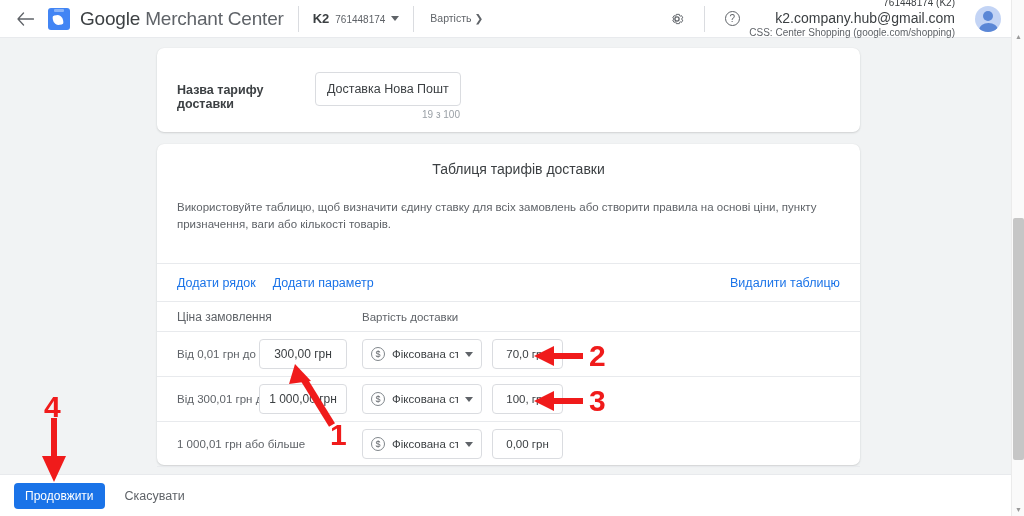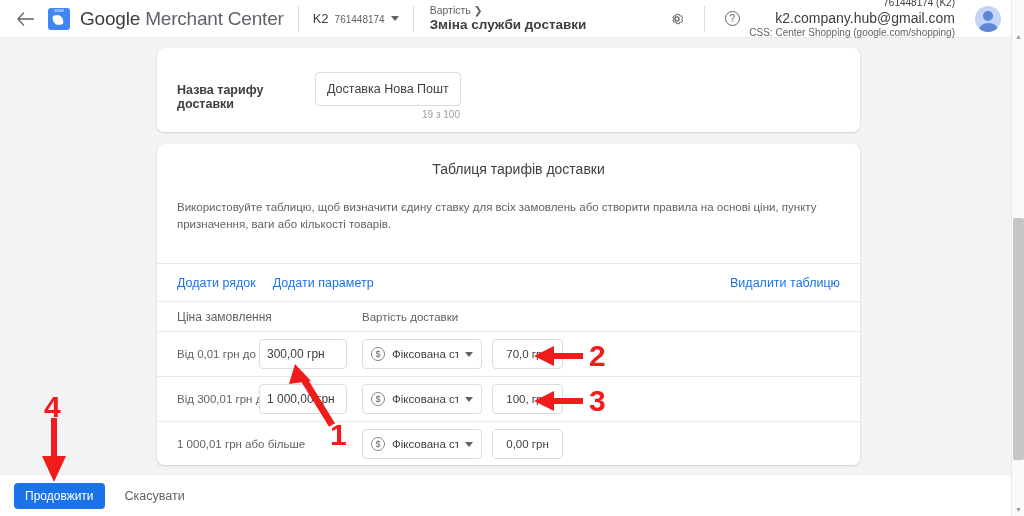--- a/index.html
+++ b/index.html
@@ -45,21 +45,21 @@
     letter-spacing: -0.2px; white-space: nowrap;
   }
   #brand .thin { color: #5f6368; }
   .hdr-divider {
     width: 1px; height: 26px; background: #dadce0; margin: 0 14px;
   }
   #account-chip {
     display: flex; align-items: baseline; gap: 6px; cursor: pointer;
     white-space: nowrap;
   }
-  #account-chip .acc-name { font-size: 13px; color: #3c4043; font-weight: normal; }
+  #account-chip .acc-name { font-size: 13px; color: #3c4043; font-weight: bold; }
   #account-chip .acc-id { font-size: 10px; color: #5f6368; }
   #account-chip .caret {
     width: 0; height: 0; border-left: 4px solid transparent;
     border-right: 4px solid transparent; border-top: 5px solid #5f6368;
     align-self: center;
   }
   #breadcrumb-wrap { margin-left: 2px; line-height: 1.25; }
   #crumb-top { font-size: 10.5px; color: #5f6368; white-space: nowrap; }
   #crumb-top .chev { margin-left: 3px; }
   #crumb-title { font-size: 13.5px; color: #3c4043; font-weight: bold; white-space: nowrap; }
@@ -168,21 +168,21 @@
   .rt-row .cond {
     width: 185px; display: flex; align-items: center;
     position: relative; height: 45px;
   }
   .cond-label {
     font-size: 11.5px; color: #5f6368; white-space: nowrap;
   }
   .price-input {
     position: absolute; left: 82px; width: 88px; height: 30px;
     border: 1px solid #dadce0; border-radius: 4px;
-    font-size: 12px; color: #3c4043; text-align: left;
+    font-size: 12px; color: #3c4043; text-align: center;
     padding: 0 7px; background: #fff; outline: none;
     font-family: "Liberation Sans", sans-serif;
   }
   .cost-cell { display: flex; align-items: center; gap: 10px; }
   .rate-select {
     width: 120px; height: 30px; border: 1px solid #dadce0;
     border-radius: 4px; display: flex; align-items: center;
     gap: 7px; padding: 0 8px; background: #fff; cursor: pointer;
   }
   .dollar-icon {
@@ -273,21 +273,20 @@
   <div id="account-chip">
     <span class="acc-name">K2</span>
     <span class="acc-id">761448174</span>
     <span class="caret"></span>
   </div>
 
   <div class="hdr-divider"></div>
 
   <div id="breadcrumb-wrap">
     <div id="crumb-top"><span>Вартість</span><span class="chev">❯</span></div>
-    <div id="crumb-title">Зміна служби доставки</div>
   </div>
 
   <div id="header-right">
     <div class="hdr-icon-btn" id="gear-icon">
       <svg width="16" height="16" viewBox="0 0 20 20">
           <path d="M10 6.6a3.4 3.4 0 100 6.8 3.4 3.4 0 000-6.8zm0 5.2a1.8 1.8 0 110-3.6 1.8 1.8 0 010 3.6z" fill="#5f6368"></path>
           <path d="M17.3 11.4l-1.5-.9a5.9 5.9 0 000-1l1.5-.9-1.6-2.8-1.6.6a6 6 0 00-.9-.5l-.3-1.7H9.1L8.8 5.9a6 6 0 00-.9.5l-1.6-.6-1.6 2.8 1.5.9a5.9 5.9 0 000 1l-1.5.9 1.6 2.8 1.6-.6c.3.2.6.4.9.5l.3 1.7h3.8l.3-1.7c.3-.1.6-.3.9-.5l1.6.6 1.6-2.8z" fill="none" stroke="#5f6368" stroke-width="1.2"></path>
         </svg>
     </div>
     <div class="hdr-divider"></div>

